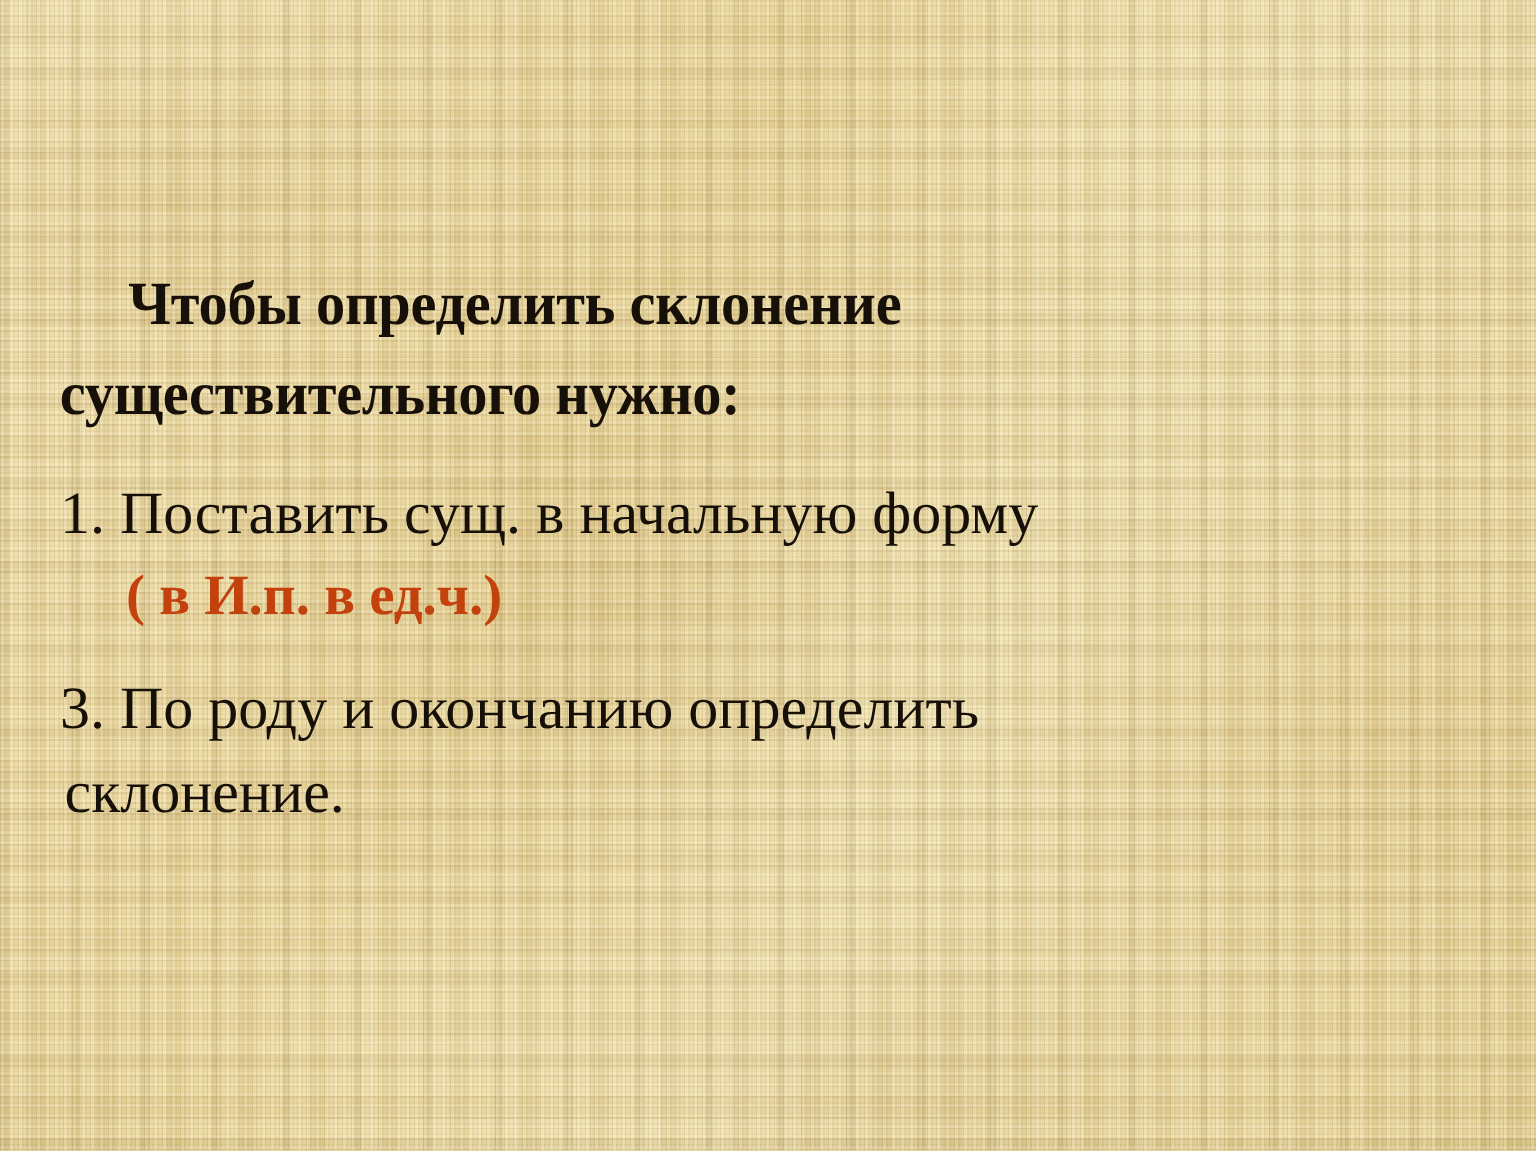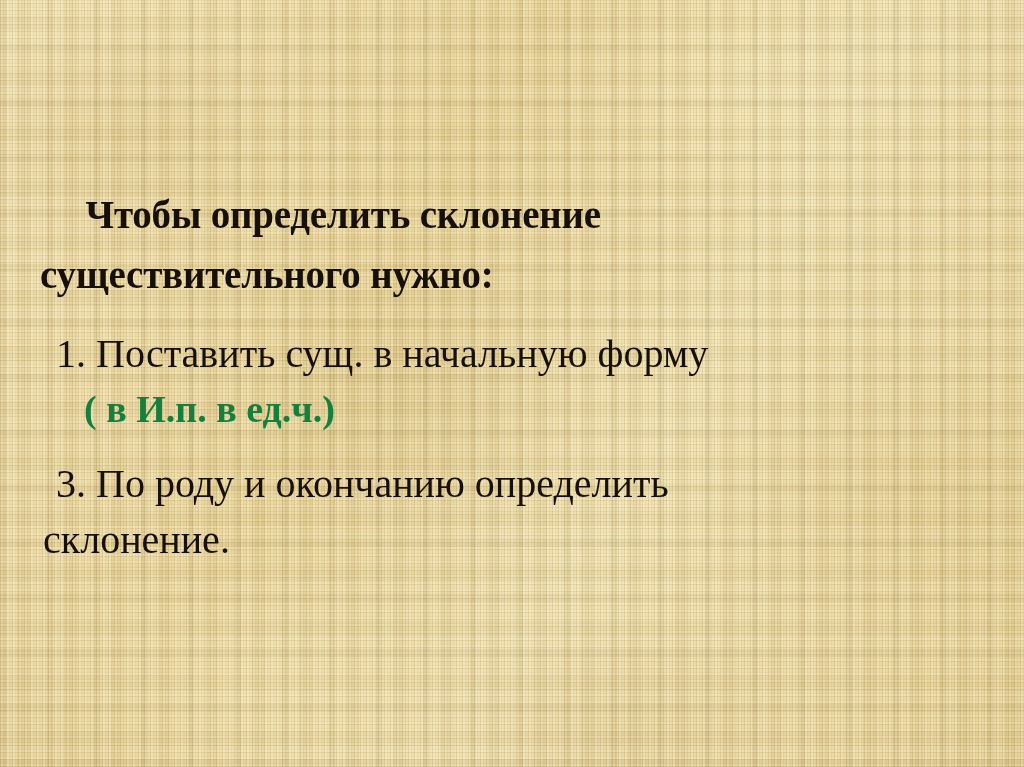--- a/index.html
+++ b/index.html
@@ -114,21 +114,21 @@
     font-family: "Liberation Serif", "DejaVu Serif", serif;
     font-weight: bold;
     font-size: 80px;
     line-height: 1.0;
     letter-spacing: 0.5px;
     white-space: nowrap;
   }
 
   .body-block {
     position: absolute;
-    top: 184px;
+    top: 172px;
     left: 0;
     width: 1012px;
   }
 
   .intro {
     color: #161008;
     font-family: "Liberation Serif", "DejaVu Serif", serif;
     font-weight: bold;
     font-size: 41px;
     line-height: 60px;
@@ -146,30 +146,30 @@
   .steps {
     margin-top: 22px;
   }
 
   .step {
     color: #161008;
     font-family: "Liberation Serif", "DejaVu Serif", serif;
     font-weight: normal;
     font-size: 40px;
     line-height: 56px;
-    padding-left: 56px;
+    padding-left: 40px;
     white-space: nowrap;
   }
 
   .step-gap-1 { margin-top: 6px; }
   .step-gap-2 { margin-top: 22px; }
   .step-gap-3 { margin-top: 20px; }
 
   .step-sub {
-    color: #15803d;
+    color: #c2410c;
     font-family: "Liberation Serif", "DejaVu Serif", serif;
     font-weight: bold;
     font-size: 38px;
     line-height: 54px;
     padding-left: 84px;
     white-space: nowrap;
   }
 
   .step-cont {
     color: #161008;

